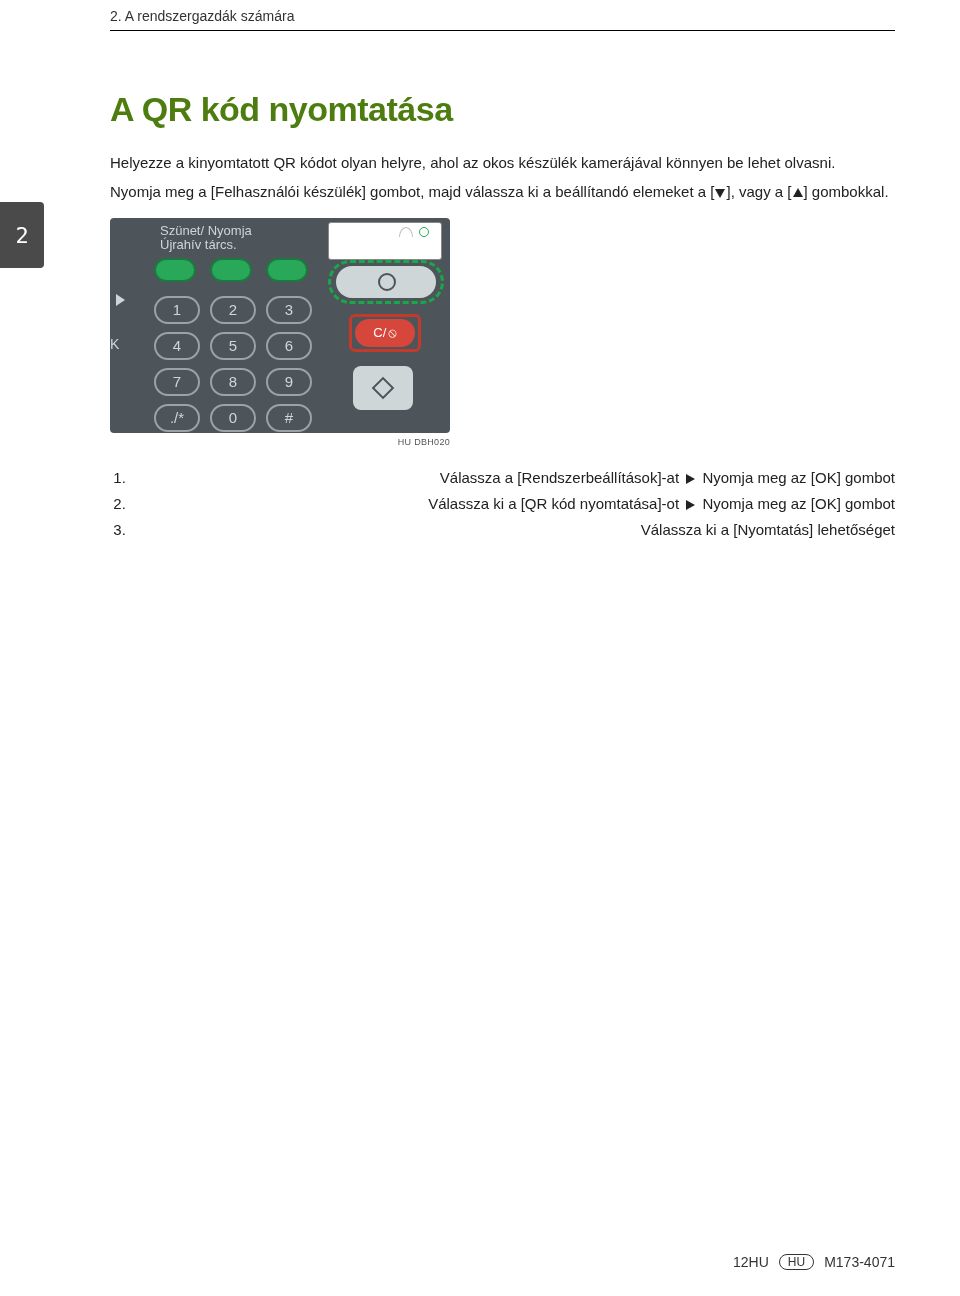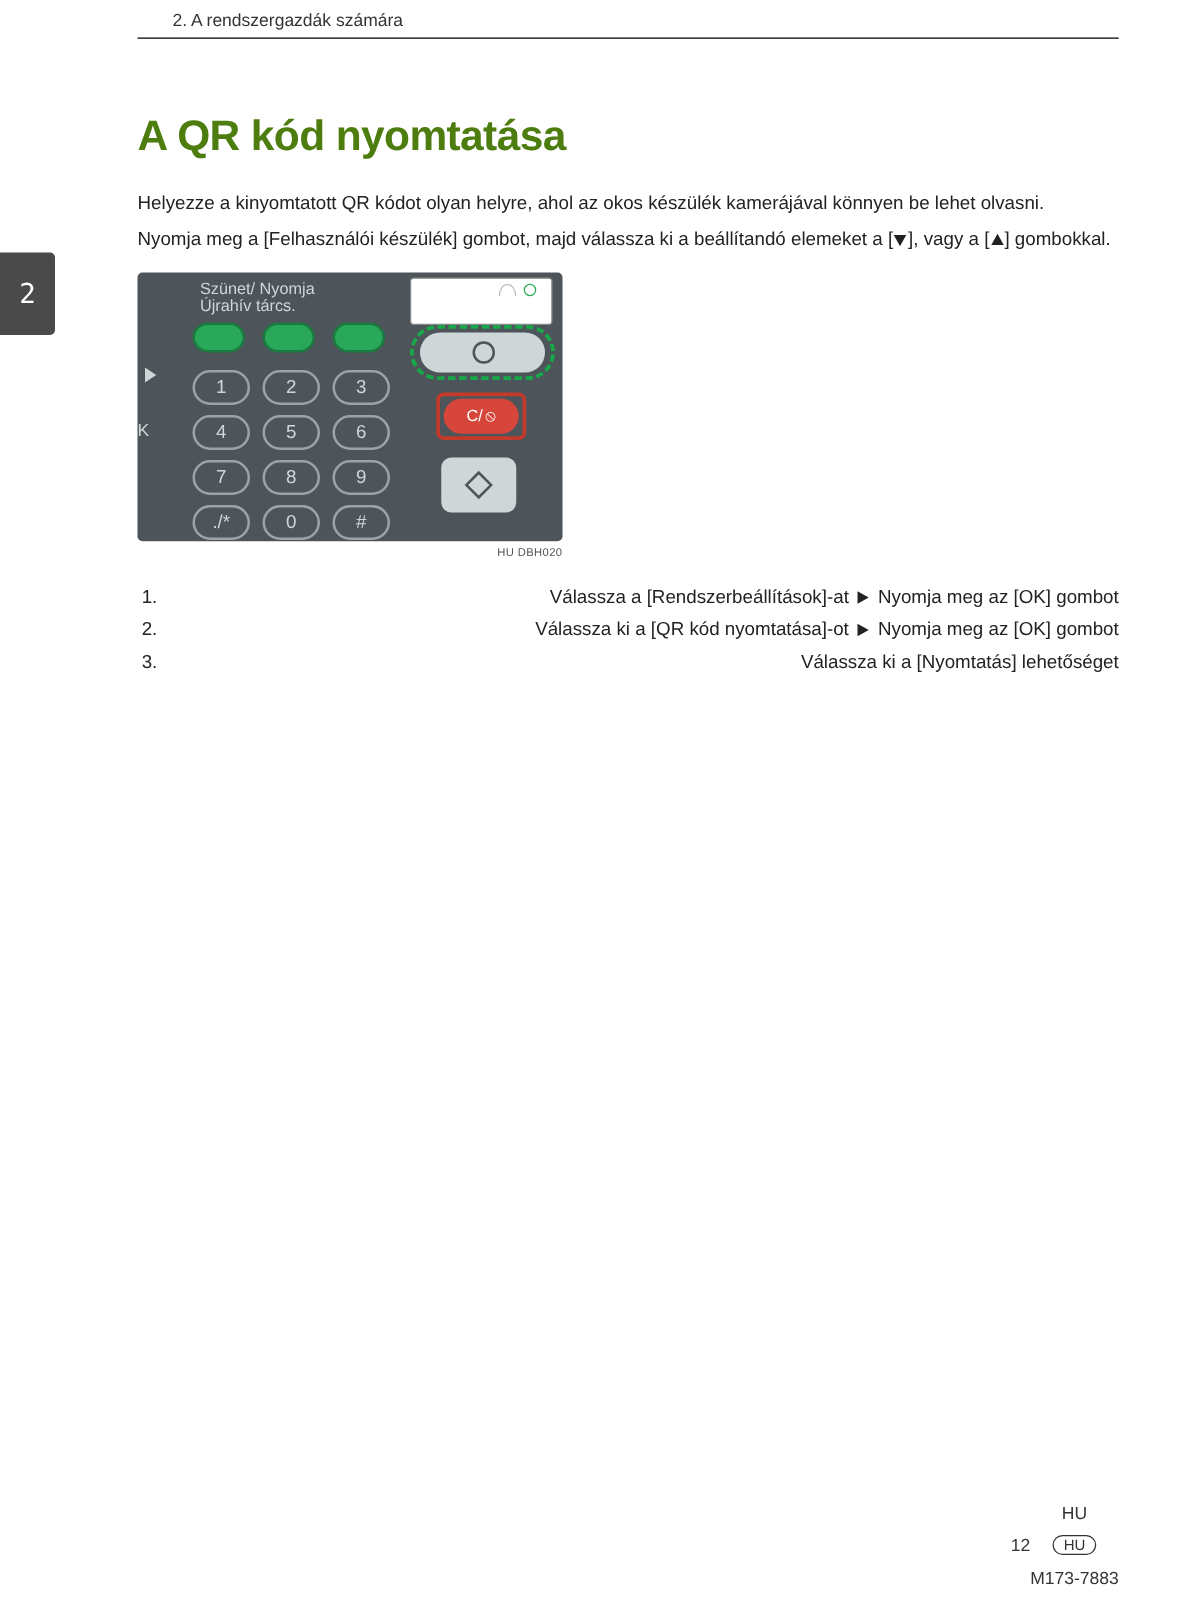--- a/index.html
+++ b/index.html
@@ -10,21 +10,20 @@
     position: relative;
     background: #fff;
     color: #222;
   }
   .header {
     position: absolute;
     top: 8px;
     left: 110px;
     font-size: 14px;
     color: #333;
-    margin-left: 28px;
   }
   .header-rule {
     position: absolute;
     top: 30px;
     left: 110px;
     right: 65px;
     height: 1px;
     background: #000;
   }
   .chapter-tab {
@@ -257,21 +256,21 @@
   .footer {
     position: absolute;
     left: 110px; right: 65px;
     bottom: 26px;
     display: flex;
     justify-content: flex-end;
     align-items: center;
     font-size: 14px;
     color: #333;
   }
-  .footer-right { display: flex; align-items: center; gap: 10px; flex-direction: column; }
+  .footer-right { display: flex; align-items: center; gap: 10px; }
   .lang-pill {
     border: 1px solid #333;
     border-radius: 10px;
     padding: 0 8px;
     font-size: 12px;
   }
 </style>
 </head>
 <body>
 
@@ -352,15 +351,15 @@
       <span>Válassza ki a [Nyomtatás] lehetőséget</span>
     </li>
   </ol>
 </div>
 
 <div class="footer">
   <div>12</div>
   <div class="footer-right">
     <span>HU</span>
     <span class="lang-pill">HU</span>
-    <span>M173-7883</span>
+    <span>M173-4071</span>
   </div>
 </div>
 
 </body></html>

